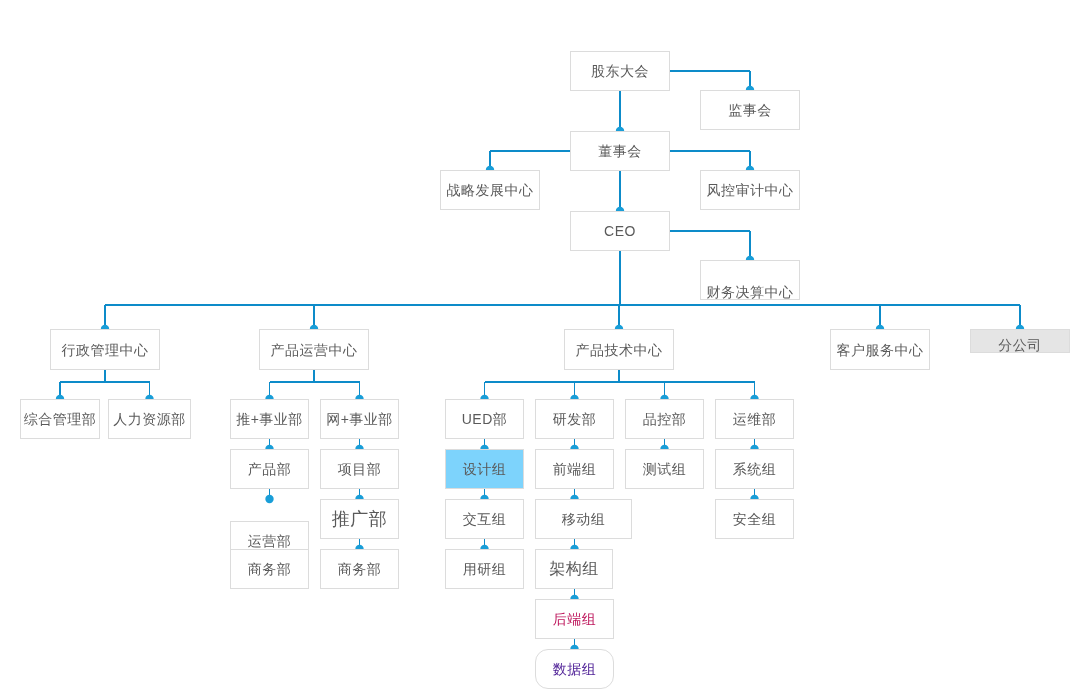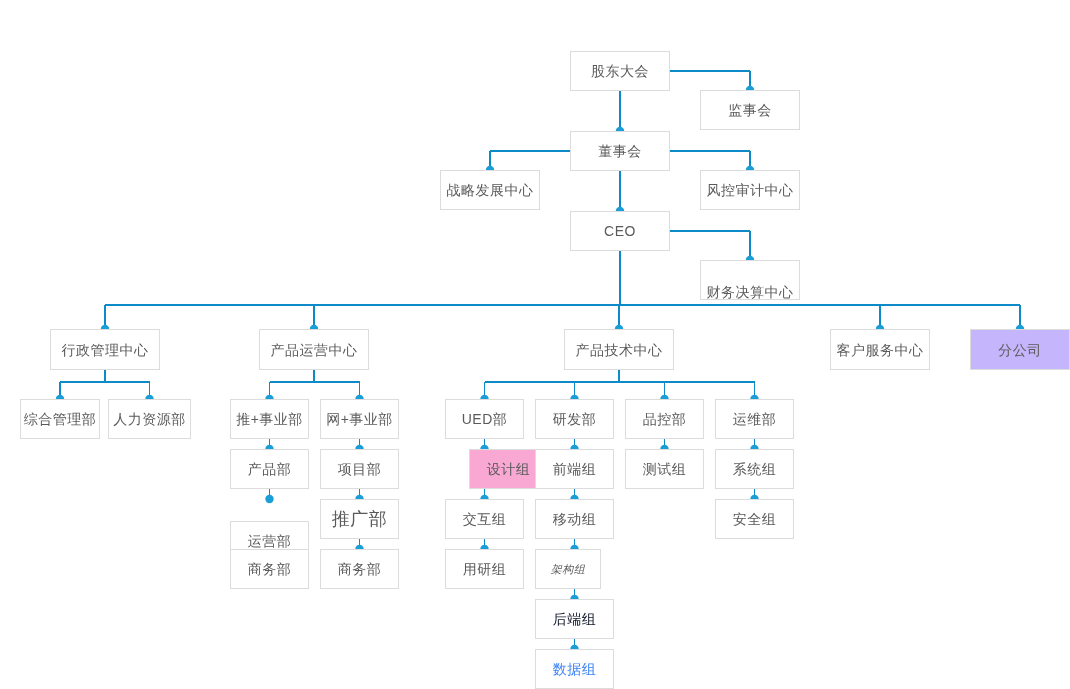--- a/index.html
+++ b/index.html
@@ -162,21 +162,21 @@
       </div>
       <div class="org-node" style="left: 259px; top: 329px; width: 110px; height: 41px; border-color: rgb(220, 220, 220); background: rgb(255, 255, 255); color: rgb(90, 90, 90); font-size: 14px;">
         <span class="node-label">产品运营中心</span>
       </div>
       <div class="org-node" style="left: 564px; top: 329px; width: 110px; height: 41px; border-color: rgb(220, 220, 220); background: rgb(255, 255, 255); color: rgb(90, 90, 90); font-size: 14px;">
         <span class="node-label">产品技术中心</span>
       </div>
       <div class="org-node" style="left: 830px; top: 329px; width: 100px; height: 41px; border-color: rgb(220, 220, 220); background: rgb(255, 255, 255); color: rgb(90, 90, 90); font-size: 14px;">
         <span class="node-label">客户服务中心</span>
       </div>
-      <div class="org-node" style="left: 970px; top: 329px; width: 100px; height: 41px; border-color: rgb(220, 220, 220); background: #c4b5fd; color: rgb(90, 90, 90); font-size: 14px;">
+      <div class="org-node" style="left: 970px; top: 329px; width: 100px; height: 24px; border-color: rgb(220, 220, 220); background: #e5e5e5; color: rgb(90, 90, 90); font-size: 14px; align-items: flex-end;">
         <span class="node-label">分公司</span>
       </div>
       <div class="org-node" style="left: 20px; top: 399px; width: 80px; height: 40px; border-color: rgb(220, 220, 220); background: rgb(255, 255, 255); color: rgb(90, 90, 90); font-size: 14px;">
         <span class="node-label">综合管理部</span>
       </div>
       <div class="org-node" style="left: 108px; top: 399px; width: 83px; height: 40px; border-color: rgb(220, 220, 220); background: rgb(255, 255, 255); color: rgb(90, 90, 90); font-size: 14px;">
         <span class="node-label">人力资源部</span>
       </div>
       <div class="org-node" style="left: 230px; top: 399px; width: 79px; height: 40px; border-color: rgb(220, 220, 220); background: rgb(255, 255, 255); color: rgb(90, 90, 90); font-size: 14px;">
         <span class="node-label">推+事业部</span>
@@ -198,45 +198,45 @@
       </div>
       <div class="org-node" style="left: 320px; top: 499px; width: 79px; height: 40px; border-color: rgb(220, 220, 220); background: rgb(255, 255, 255); color: rgb(90, 90, 90); font-size: 18px;">
         <span class="node-label">推广部</span>
       </div>
       <div class="org-node" style="left: 320px; top: 549px; width: 79px; height: 40px; border-color: rgb(220, 220, 220); background: rgb(255, 255, 255); color: rgb(90, 90, 90); font-size: 14px;">
         <span class="node-label">商务部</span>
       </div>
       <div class="org-node" style="left: 445px; top: 399px; width: 79px; height: 40px; border-color: rgb(220, 220, 220); background: rgb(255, 255, 255); color: rgb(90, 90, 90); font-size: 14px;">
         <span class="node-label">UED部</span>
       </div>
-      <div class="org-node" style="left: 445px; top: 449px; width: 79px; height: 40px; border-color: rgb(220, 220, 220); background: #f9a8d4; color: rgb(90, 90, 90); font-size: 14px; margin-left: 24px;">
+      <div class="org-node" style="left: 445px; top: 449px; width: 79px; height: 40px; border-color: rgb(220, 220, 220); background: #7dd3fc; color: rgb(90, 90, 90); font-size: 14px;">
         <span class="node-label">设计组</span>
       </div>
       <div class="org-node" style="left: 445px; top: 499px; width: 79px; height: 40px; border-color: rgb(220, 220, 220); background: rgb(255, 255, 255); color: rgb(90, 90, 90); font-size: 14px;">
         <span class="node-label">交互组</span>
       </div>
       <div class="org-node" style="left: 445px; top: 549px; width: 79px; height: 40px; border-color: rgb(220, 220, 220); background: rgb(255, 255, 255); color: rgb(90, 90, 90); font-size: 14px;">
         <span class="node-label">用研组</span>
       </div>
       <div class="org-node" style="left: 535px; top: 399px; width: 79px; height: 40px; border-color: rgb(220, 220, 220); background: rgb(255, 255, 255); color: rgb(90, 90, 90); font-size: 14px;">
         <span class="node-label">研发部</span>
       </div>
       <div class="org-node" style="left: 535px; top: 449px; width: 79px; height: 40px; border-color: rgb(220, 220, 220); background: rgb(255, 255, 255); color: rgb(90, 90, 90); font-size: 14px;">
         <span class="node-label">前端组</span>
       </div>
-      <div class="org-node" style="left: 535px; top: 499px; width: 79px; height: 40px; border-color: rgb(220, 220, 220); background: rgb(255, 255, 255); color: rgb(90, 90, 90); font-size: 14px;">
+      <div class="org-node" style="left: 535px; top: 499px; width: 97px; height: 40px; border-color: rgb(220, 220, 220); background: rgb(255, 255, 255); color: rgb(90, 90, 90); font-size: 14px;">
         <span class="node-label">移动组</span>
       </div>
-      <div class="org-node" style="left: 535px; top: 549px; width: 66px; height: 40px; border-color: rgb(220, 220, 220); background: rgb(255, 255, 255); color: rgb(90, 90, 90); font-size: 11px; font-style: italic;">
+      <div class="org-node" style="left: 535px; top: 549px; width: 78px; height: 40px; border-color: rgb(220, 220, 220); background: rgb(255, 255, 255); color: rgb(90, 90, 90); font-size: 16px;">
         <span class="node-label">架构组</span>
       </div>
-      <div class="org-node" style="left: 535px; top: 599px; width: 79px; height: 40px; border-color: rgb(220, 220, 220); background: rgb(255, 255, 255); color: #0f172a; font-size: 14px;">
+      <div class="org-node" style="left: 535px; top: 599px; width: 79px; height: 40px; border-color: rgb(220, 220, 220); background: rgb(255, 255, 255); color: #be185d; font-size: 14px;">
         <span class="node-label">后端组</span>
       </div>
-      <div class="org-node" style="left: 535px; top: 649px; width: 79px; height: 40px; border-color: rgb(220, 220, 220); background: rgb(255, 255, 255); color: #3b82f6; font-size: 14px;">
+      <div class="org-node" style="left: 535px; top: 649px; width: 79px; height: 40px; border-color: rgb(220, 220, 220); background: rgb(255, 255, 255); color: #4c1d95; font-size: 14px; border-radius: 13px;">
         <span class="node-label">数据组</span>
       </div>
       <div class="org-node" style="left: 625px; top: 399px; width: 79px; height: 40px; border-color: rgb(220, 220, 220); background: rgb(255, 255, 255); color: rgb(90, 90, 90); font-size: 14px;">
         <span class="node-label">品控部</span>
       </div>
       <div class="org-node" style="left: 625px; top: 449px; width: 79px; height: 40px; border-color: rgb(220, 220, 220); background: rgb(255, 255, 255); color: rgb(90, 90, 90); font-size: 14px;">
         <span class="node-label">测试组</span>
       </div>
       <div class="org-node" style="left: 715px; top: 399px; width: 79px; height: 40px; border-color: rgb(220, 220, 220); background: rgb(255, 255, 255); color: rgb(90, 90, 90); font-size: 14px;">
         <span class="node-label">运维部</span>

